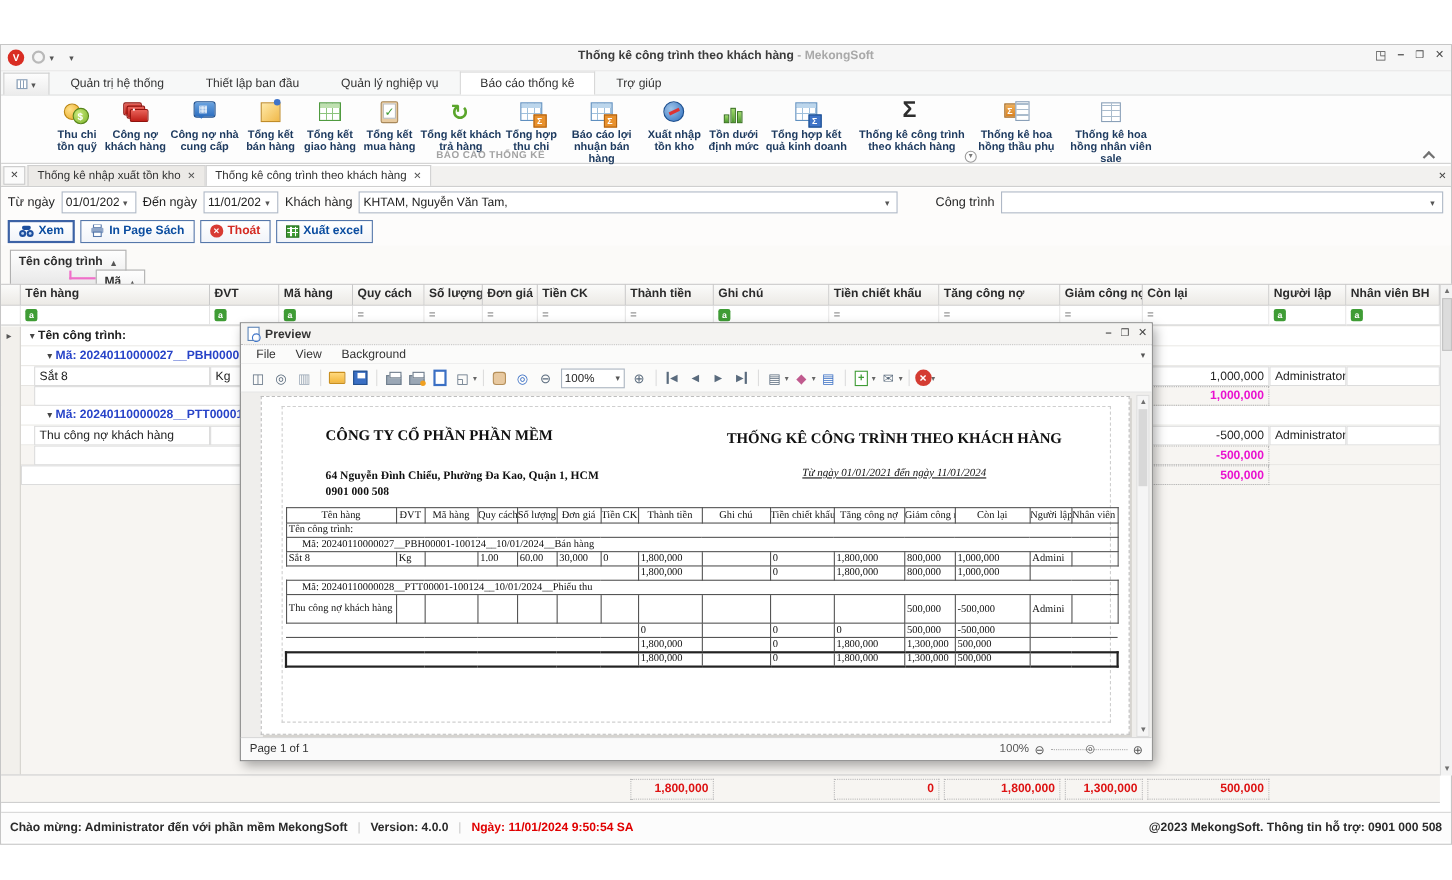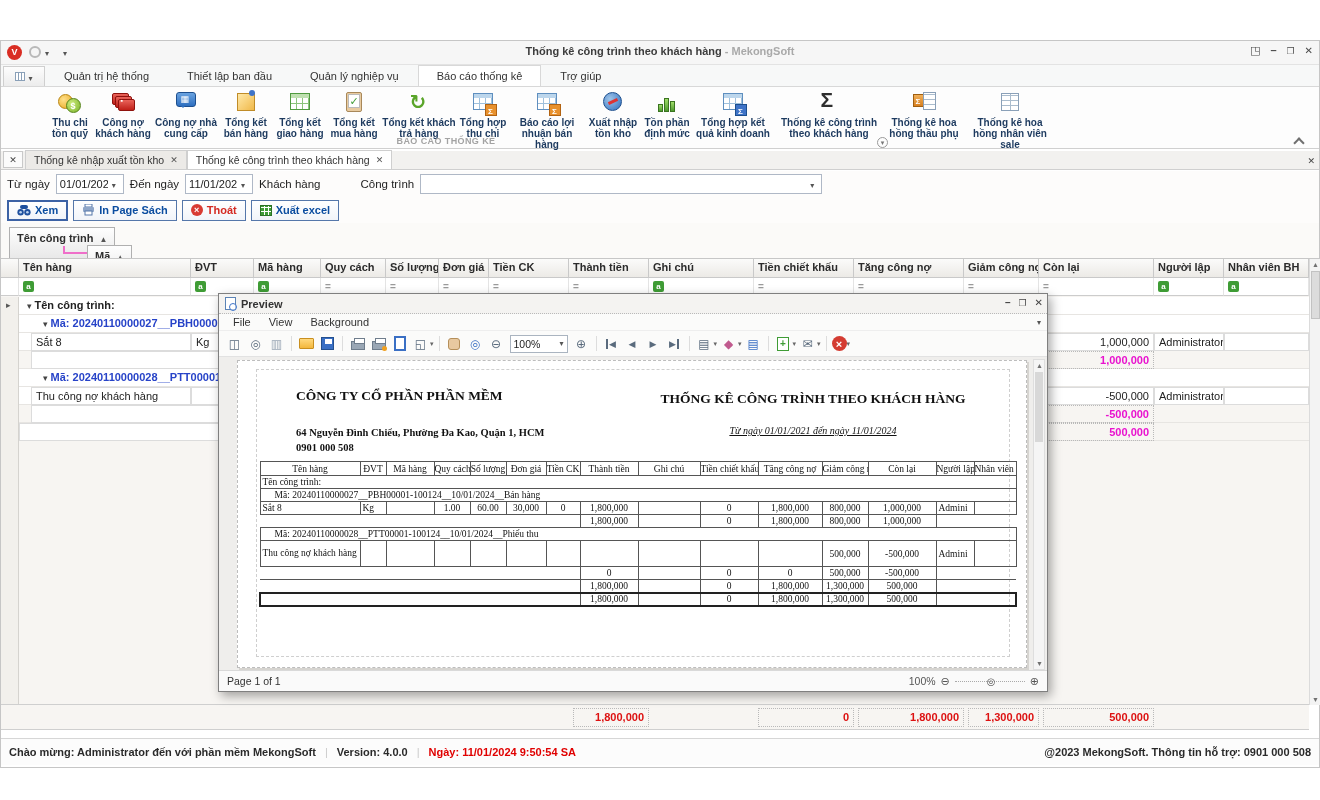--- a/index.html
+++ b/index.html
@@ -232,21 +232,21 @@
            font-weight:bold;font-size:10.5px;color:#111;}
   .rp-phone{position:absolute;left:58px;top:81px;font-family:"Liberation Serif","DejaVu Serif",serif;font-weight:bold;font-size:10.5px;color:#111;}
   .rp-title{position:absolute;left:380px;top:30px;width:390px;text-align:center;font-family:"Liberation Serif","DejaVu Serif",serif;
             font-weight:bold;font-size:13.5px;color:#111;}
   .rp-sub{position:absolute;left:400px;top:64px;width:350px;text-align:center;font-family:"Liberation Serif","DejaVu Serif",serif;
           font-style:italic;font-size:10px;color:#111;text-decoration:underline;}
   .rtable{position:absolute;left:21px;top:100px;width:756px;border-collapse:collapse;table-layout:fixed;
           font-family:"Liberation Serif","DejaVu Serif",serif;font-size:9.5px;color:#111;}
   .rtable th{border:1px solid #555;font-weight:normal;text-align:center;padding:1px 0;white-space:nowrap;overflow:hidden;height:14px;}
   .rtable td{padding:0 2px;white-space:nowrap;overflow:hidden;height:13px;}
-  .rtable .num{text-align:center;}
+  .rtable .num{text-align:left;}
   .rtable tr.r-grp td{border:1px solid #555;}
   .rtable tr.r-grp2 td{border:1px solid #555;padding-left:14px;}
   .rtable tr.r-data td{border:1px solid #555;}
   .rtable td.wrap{white-space:normal;line-height:11px;}
   .rtable tr.r-sub td{border:none;}
   .rtable tr.r-sub td.v{border:1px solid #555;}
   .rtable tr.r-tot td{border:none;border-top:1px solid #555;border-bottom:1px solid #555;}
   .rtable tr.r-tot td.v{border:1px solid #555;}
   .rtable tr.r-grand td{border:none;border-top:2px solid #222;border-bottom:2px solid #222;}
   .rtable tr.r-grand td.v{border:1px solid #555;border-top:2px solid #222;border-bottom:2px solid #222;}
@@ -362,21 +362,21 @@
               <span class="c"></span>
             </div>
           <div class="lbl">Xuất nhập tồn kho</div>
         </div>
         <div class="rbtn" style="width:50px">
           <div class="ric i-bars">
               <span class="b b1"></span>
               <span class="b b2"></span>
               <span class="b b3"></span>
             </div>
-          <div class="lbl">Tồn phần định mức</div>
+          <div class="lbl">Tồn dưới định mức</div>
         </div>
         <div class="rbtn" style="width:78px">
           <div class="ric">
               <span class="tblic"></span>
               <span class="badge bl"></span>
             </div>
           <div class="lbl">Tổng hợp kết quả kinh doanh</div>
         </div>
         <div class="rbtn" style="width:110px">
           <div class="ric i-sigma"></div>
@@ -419,20 +419,24 @@
       <div class="fbox" style="width:68px">
         <span class="val">01/01/2021</span>
           <span class="dd ar-d"></span>
       </div>
       <span class="flabel">Đến ngày</span>
       <div class="fbox" style="width:68px">
         <span class="val">11/01/2024</span>
           <span class="dd ar-d"></span>
       </div>
       <span class="flabel">Khách hàng</span>
+      <div class="fbox" style="width:490px">
+        <span class="val">KHTAM, Nguyễn Văn Tam,</span>
+          <span class="dd ar-d"></span>
+      </div>
       <span class="flabel" style="margin-left:34px">Công trình</span>
       <div class="fbox" style="width:402px">
         <span class="val"></span>
           <span class="dd ar-d"></span>
       </div>
     </div>
 
     <div class="actionbar">
       <div class="abtn primary">
         <svg width="14" height="11" viewBox="0 0 14 11">

